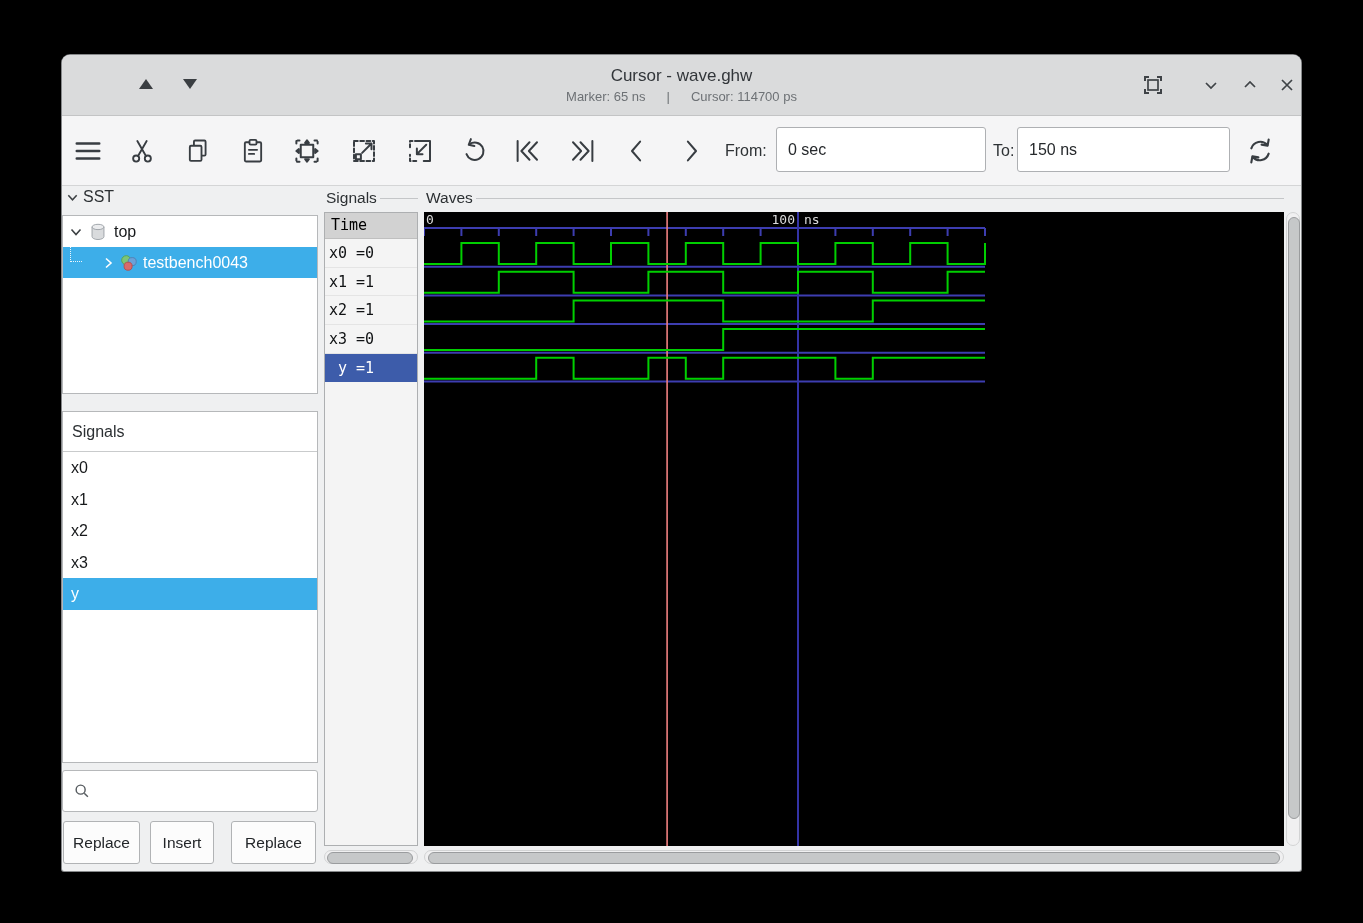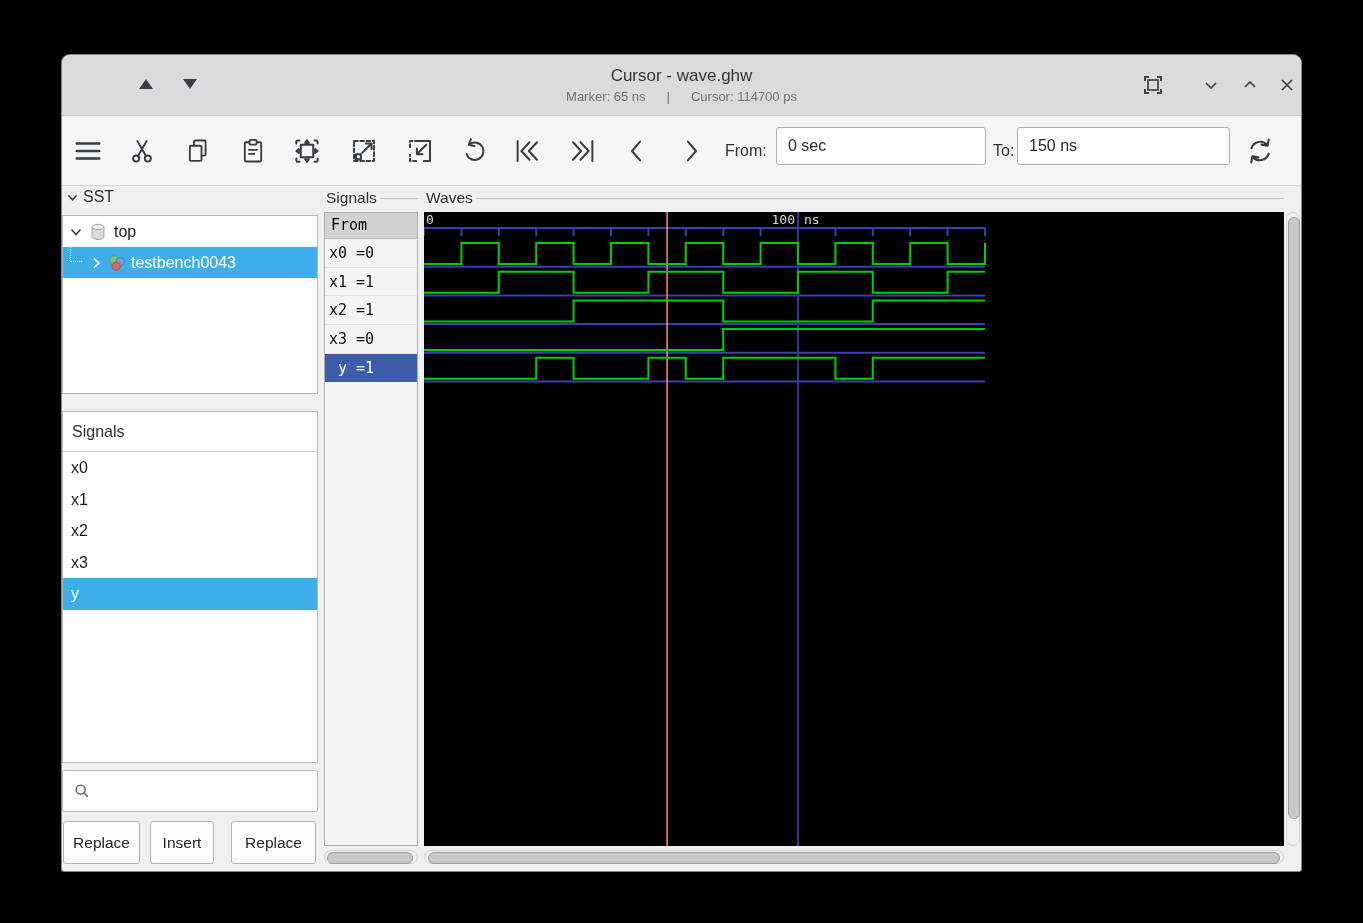--- a/index.html
+++ b/index.html
@@ -21,21 +21,21 @@
   .tb-btn{position:absolute;top:17px;width:26px;height:26px;display:flex;align-items:center;
           justify-content:center;}
   .tb-btn svg{stroke:#3f4347;stroke-width:1.7;fill:none;}
   
   .toolbar{position:absolute;left:0;top:61px;width:100%;height:69px;background:#f5f5f6;
            border-bottom:1px solid #d4d5d6;}
   .tool-btn{position:absolute;top:13px;width:44px;height:44px;display:flex;align-items:center;
             justify-content:center;border-radius:3px;}
   .tool-btn svg{stroke:#383d42;stroke-width:1.6;fill:none;stroke-linecap:round;stroke-linejoin:round;}
   .tool-label{position:absolute;top:0;height:69px;line-height:69px;font-size:16px;color:#2e3235;}
-  .tool-input{position:absolute;top:11px;height:38px;background:#fff;border:1px solid #aeb0b3;
+  .tool-input{position:absolute;top:11px;height:45px;background:#fff;border:1px solid #aeb0b3;
               border-radius:3px;font-size:16px;color:#26292c;padding:0 0 0 11px;
               font-family:"Liberation Sans",sans-serif;box-sizing:border-box;}
   
   .content{position:absolute;left:0;top:131px;width:1239px;height:685px;}
   .sst-header{position:absolute;left:4px;top:2px;font-size:16px;color:#2c3033;display:flex;
               align-items:center;gap:4px;}
   .chev{stroke:#3c4043;stroke-width:1.6;fill:none;}
   .panel{position:absolute;background:#fff;border:1px solid #b6b8ba;box-sizing:border-box;}
   .tree-box{left:0;top:29px;width:256px;height:179px;}
   .tree-row{position:relative;height:31px;display:flex;align-items:center;font-size:16px;color:#17191b;}
@@ -215,21 +215,21 @@
       <div class="tree-row" style="padding-left:6px">
         <svg class="chev" width="14" height="14" viewBox="0 0 14 14">
           <path d="M2.5 4.5 L7 9.5 L11.5 4.5"></path>
           </svg>
         <svg width="22" height="22" viewBox="0 0 24 24" style="margin:0 5px 0 4px">
           <path d="M5.5 6.5 V17 c0 1.8 2.9 3.2 6.5 3.2 s6.5 -1.4 6.5 -3.2 V6.5" fill="#d9dbdd" stroke="#9aa0a5"></path>
           <ellipse cx="12" cy="6.5" rx="6.5" ry="2.9" fill="#ebecee" stroke="#9aa0a5"></ellipse>
           </svg>
         <span>top</span>
       </div>
-      <div class="tree-row sel" style="padding-left:26px">
+      <div class="tree-row sel" style="padding-left:38px">
         <span class="tree-connector"></span>
         <svg class="chev" width="14" height="14" viewBox="0 0 14 14" style="stroke:#fff">
           <path d="M5 2.5 L10 7 L5 11.5"></path>
           </svg>
         <svg width="22" height="22" viewBox="0 0 24 24" style="margin:0 3px">
           <circle cx="9" cy="9" r="5" fill="#7cc576" stroke="#58a353"></circle>
           <circle cx="15.5" cy="10.5" r="4.4" fill="#6aa1d8" stroke="#4c7fb5"></circle>
           <circle cx="11" cy="15.5" r="4.4" fill="#d96a6a" stroke="#b54c4c"></circle>
           </svg>
         <span>testbench0043</span>
@@ -258,21 +258,21 @@
     <div class="btn" style="left:169px;width:85px">Replace</div>
 
     <div class="pane-divider"></div>
 
     <div class="frame-label" style="left:264px">Signals</div>
     <div class="frame-line" style="left:315px;width:41px"></div>
     <div class="frame-label" style="left:364px">Waves</div>
     <div class="frame-line" style="left:411px;width:811px"></div>
 
     <div class="names-col">
-      <div class="time-head">From</div>
+      <div class="time-head">Time</div>
       <div class="trace-row">
         <span class="tname">x0</span>&nbsp;<span>=0</span></div>
       <div class="trace-row">
         <span class="tname">x1</span>&nbsp;<span>=1</span></div>
       <div class="trace-row">
         <span class="tname">x2</span>&nbsp;<span>=1</span></div>
       <div class="trace-row">
         <span class="tname">x3</span>&nbsp;<span>=0</span></div>
       <div class="trace-row sel">
         <span class="tname">y</span>&nbsp;<span>=1</span></div>

